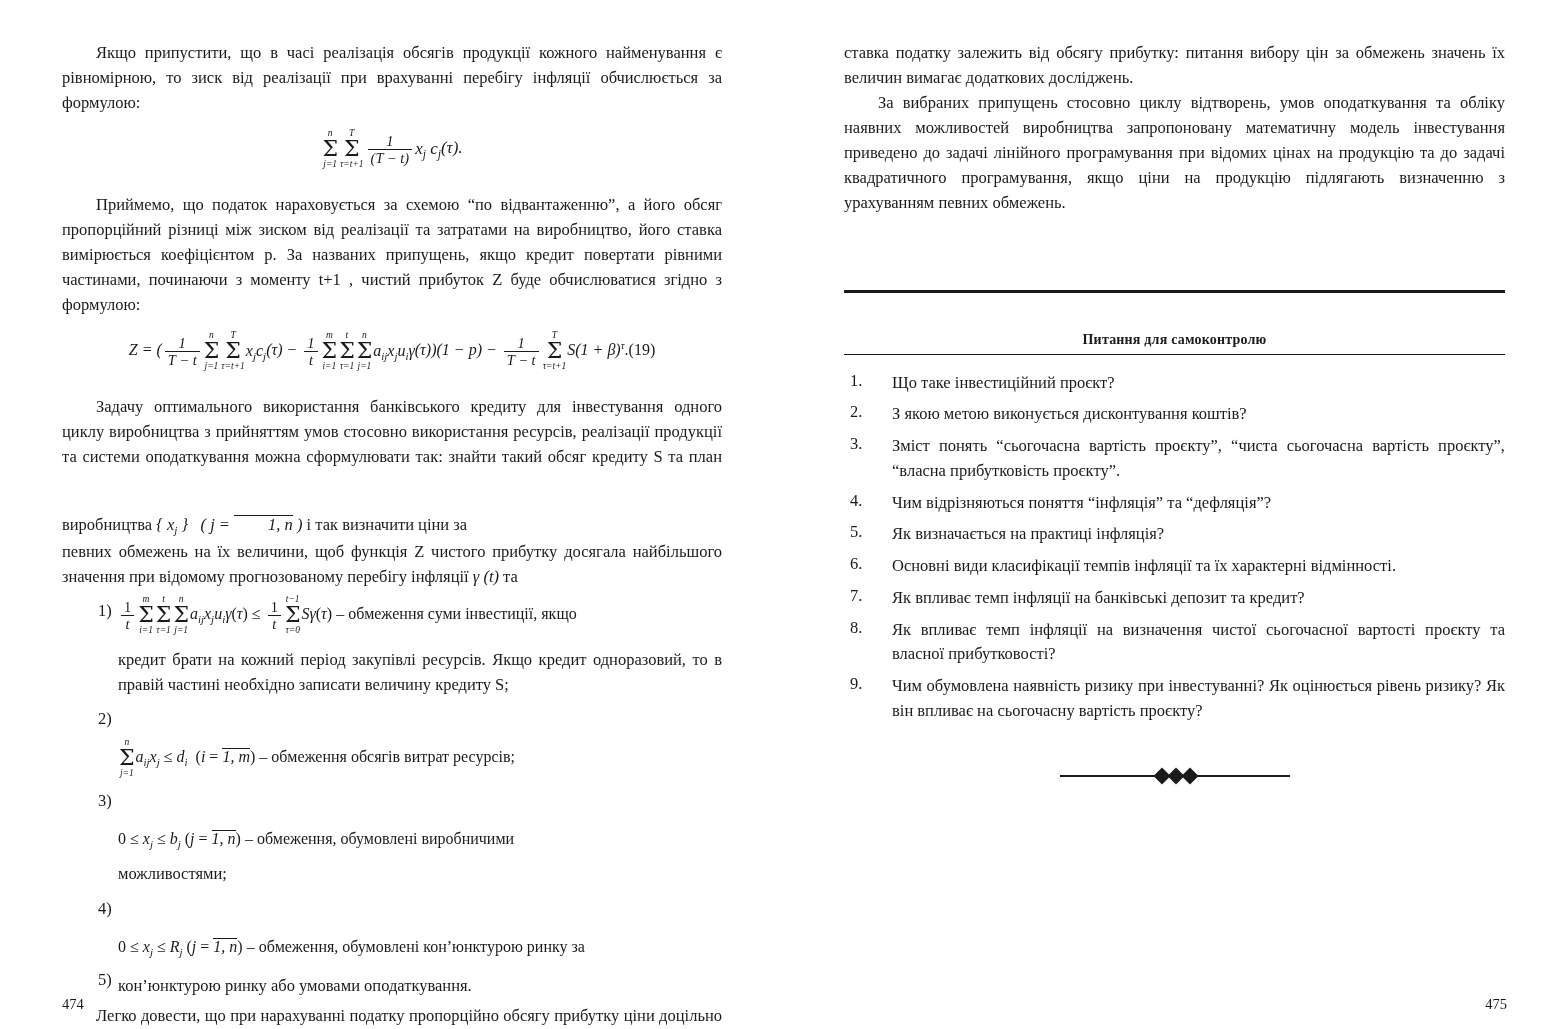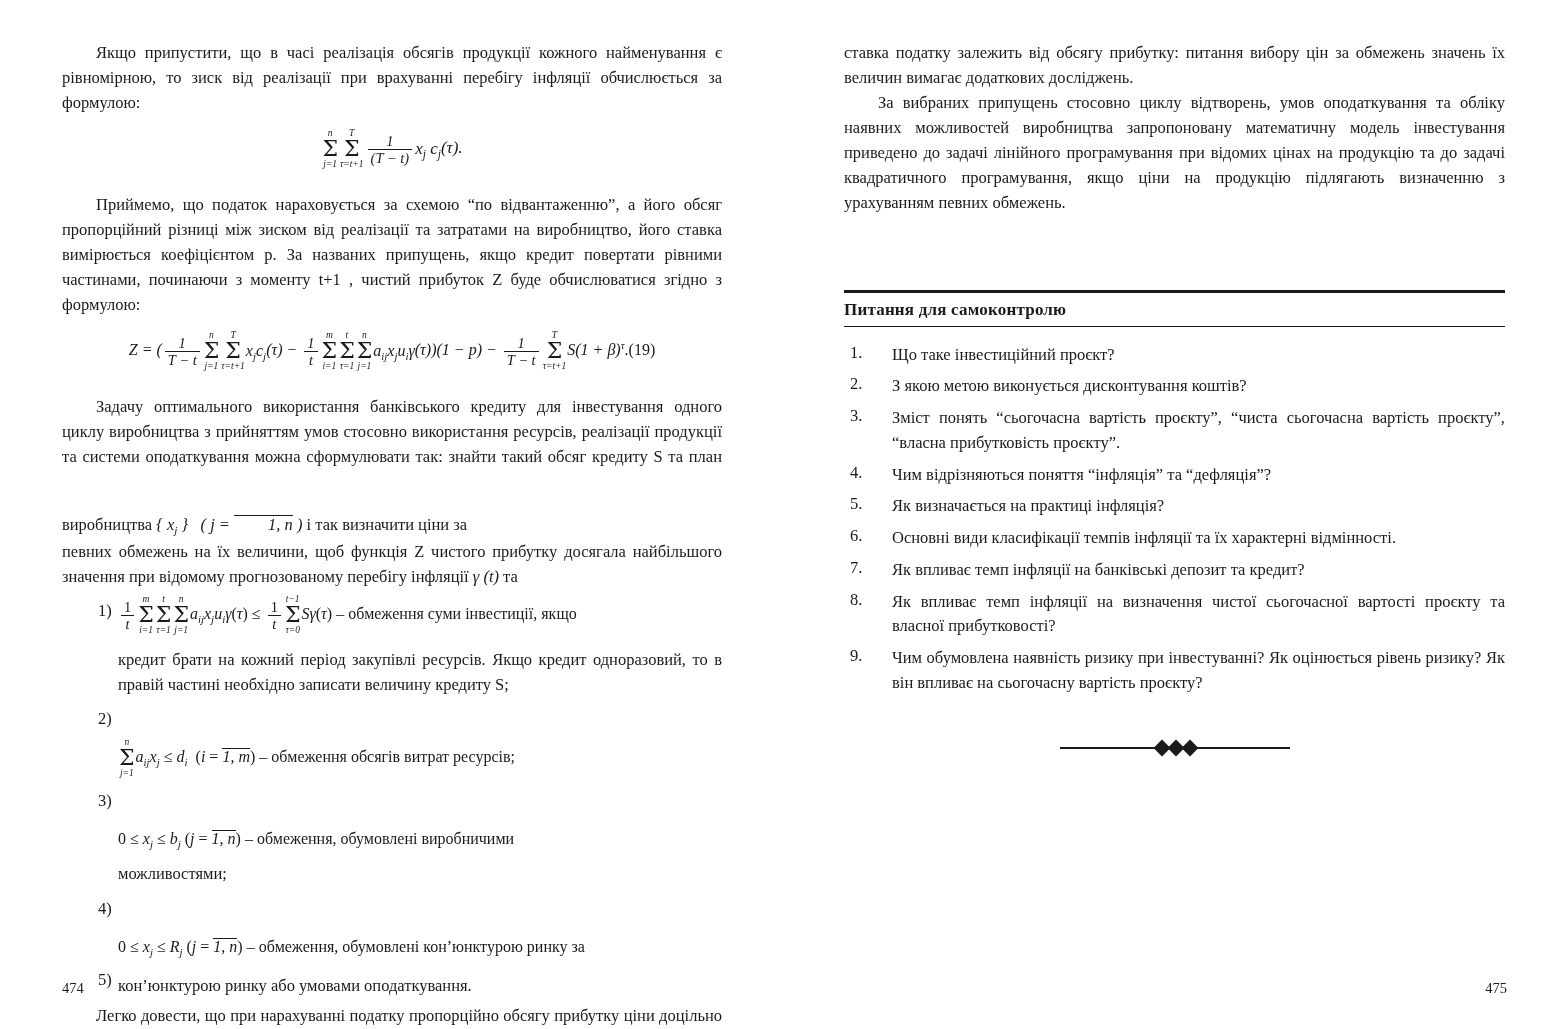--- a/index.html
+++ b/index.html
@@ -124,25 +124,26 @@
     height: 3px;
     background: #1a1a1a;
     margin: 0;
   }
   .rule-light {
     height: 1px;
     background: #1a1a1a;
     margin: 0;
   }
   .qtitle {
-    text-align: left;
+    text-align: center;
     font-weight: bold;
-    font-size: 17px;
+    font-size: 14px;
     padding: 7px 0 6px 0;
     letter-spacing: .2px;
+    margin-top: 32px;
   }
   .qlist { margin-top: 16px; }
   .qitem { display: flex; margin-bottom: 7px; }
   .qnum { width: 48px; flex: 0 0 48px; padding-left: 6px; box-sizing: border-box; font-size: 16.5px; }
   .qtext { flex: 1 1 auto; font-size: 16.5px; line-height: 1.5; text-align: justify; }
 
   .ornament {
     margin: 44px auto 0 auto;
     width: 230px;
     height: 16px;
@@ -163,21 +164,21 @@
     height: 12px;
     background: #1a1a1a;
     transform: rotate(45deg);
   }
   .ornament .d1 { left: 96px; }
   .ornament .d2 { left: 110px; }
   .ornament .d3 { left: 124px; }
 
   .folio {
     position: absolute;
-    bottom: 32px;
+    bottom: 16px;
     font-size: 14.5px;
     font-family: "Liberation Serif", serif;
   }
   .folio-left { left: 62px; }
   .folio-right { right: 58px; }
 </style>
 </head>
 <body>
 
 <div class="page">

